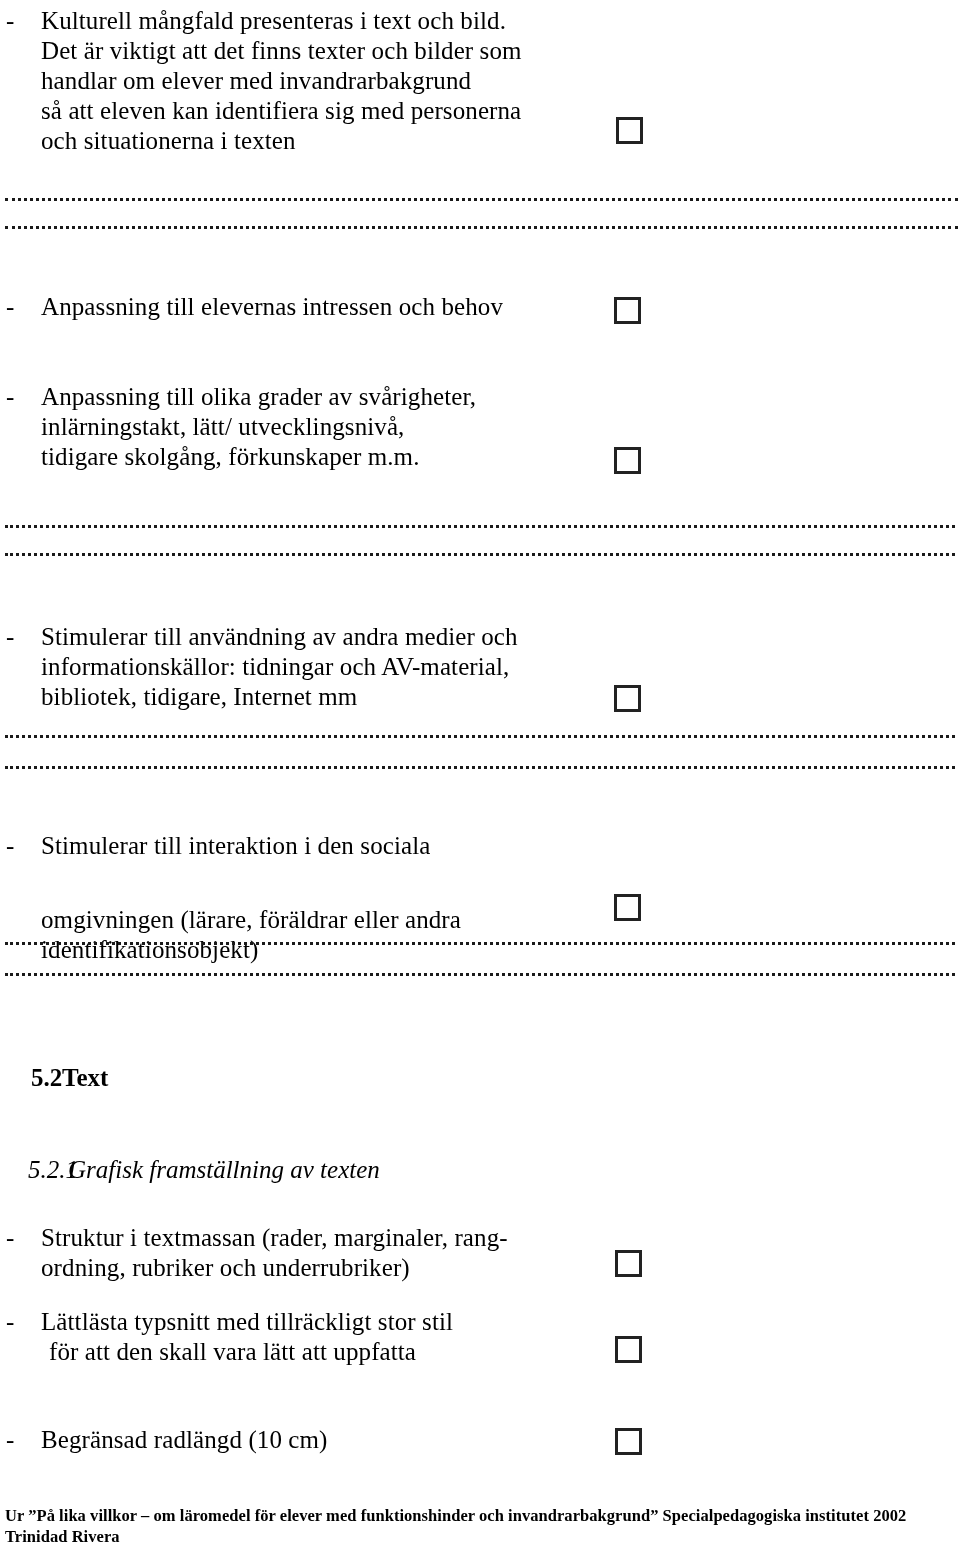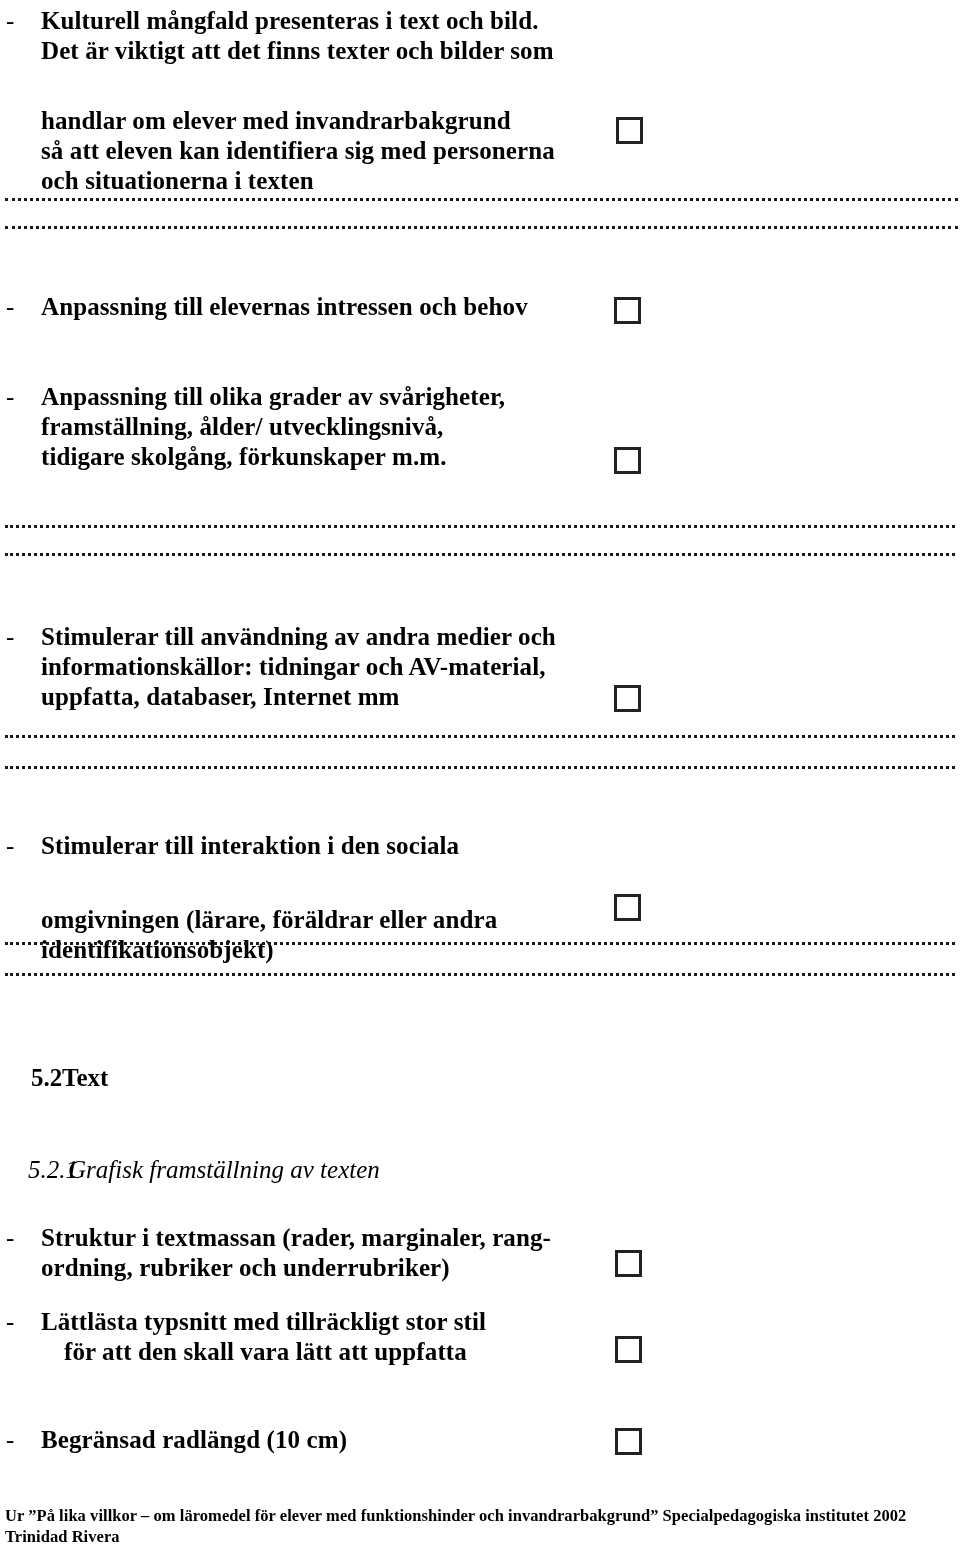--- a/index.html
+++ b/index.html
@@ -40,24 +40,23 @@
     font-family: "Liberation Serif", "DejaVu Serif", serif;
   }
   .btext {
     position: absolute;
     left: 41px;
     top: 0;
     font-size: 25px;
     line-height: 30px;
     white-space: pre;
     letter-spacing: 0.1px;
-    font-weight: bold;
   }
   .btext.indented {
-    left: 64px;
+    left: 49px;
   }
 
   
   .checkbox {
     position: absolute;
     width: 21px;
     height: 21px;
     border: 3px solid #222222;
     background: #ffffff;
     box-sizing: content-box;
@@ -106,21 +105,21 @@
 <div class="page">
 
   <div class="bullet-block" style="top:6px;">
     <div class="bullet-row" style="height:30px;">
       <span class="dash">-</span>
       <span class="btext">Kulturell mångfald presenteras i text och bild.</span>
     </div>
     <div class="bullet-row" style="height:30px;">
       <span class="btext">Det är viktigt att det finns texter och bilder som</span>
     </div>
-    <div class="bullet-row" style="height:30px;margin-top:40px;">
+    <div class="bullet-row" style="height:30px;">
       <span class="btext">handlar om elever med invandrarbakgrund</span>
     </div>
     <div class="bullet-row" style="height:30px;">
       <span class="btext">så att eleven kan identifiera sig med personerna</span>
     </div>
     <div class="bullet-row" style="height:30px;">
       <span class="btext">och situationerna i texten</span>
     </div>
   </div>
   <div class="checkbox" style="left:616px; top:117px;"></div>
@@ -135,41 +134,41 @@
     </div>
   </div>
   <div class="checkbox" style="left:614px; top:297px;"></div>
 
   <div class="bullet-block" style="top:382px;">
     <div class="bullet-row" style="height:30px;">
       <span class="dash">-</span>
       <span class="btext">Anpassning till olika grader av svårigheter,</span>
     </div>
     <div class="bullet-row" style="height:30px;">
-      <span class="btext">framställning, ålder/ utvecklingsnivå,</span>
+      <span class="btext">inlärningstakt, lätt/ utvecklingsnivå,</span>
     </div>
     <div class="bullet-row" style="height:30px;">
       <span class="btext">tidigare skolgång, förkunskaper m.m.</span>
     </div>
   </div>
   <div class="checkbox" style="left:614px; top:447px;"></div>
 
   <div class="dotline" style="top:521px; width:950px;"></div>
   <div class="dotline" style="top:549px; width:950px;"></div>
 
   <div class="bullet-block" style="top:622px;">
     <div class="bullet-row" style="height:30px;">
       <span class="dash">-</span>
       <span class="btext">Stimulerar till användning av andra medier och</span>
     </div>
     <div class="bullet-row" style="height:30px;">
       <span class="btext">informationskällor: tidningar och AV-material,</span>
     </div>
     <div class="bullet-row" style="height:30px;">
-      <span class="btext">uppfatta, databaser, Internet mm</span>
+      <span class="btext">bibliotek, tidigare, Internet mm</span>
     </div>
   </div>
   <div class="checkbox" style="left:614px; top:685px;"></div>
 
   <div class="dotline" style="top:731px; width:950px;"></div>
   <div class="dotline" style="top:762px; width:950px;"></div>
 
   <div class="bullet-block" style="top:831px;">
     <div class="bullet-row" style="height:30px;">
       <span class="dash">-</span>

